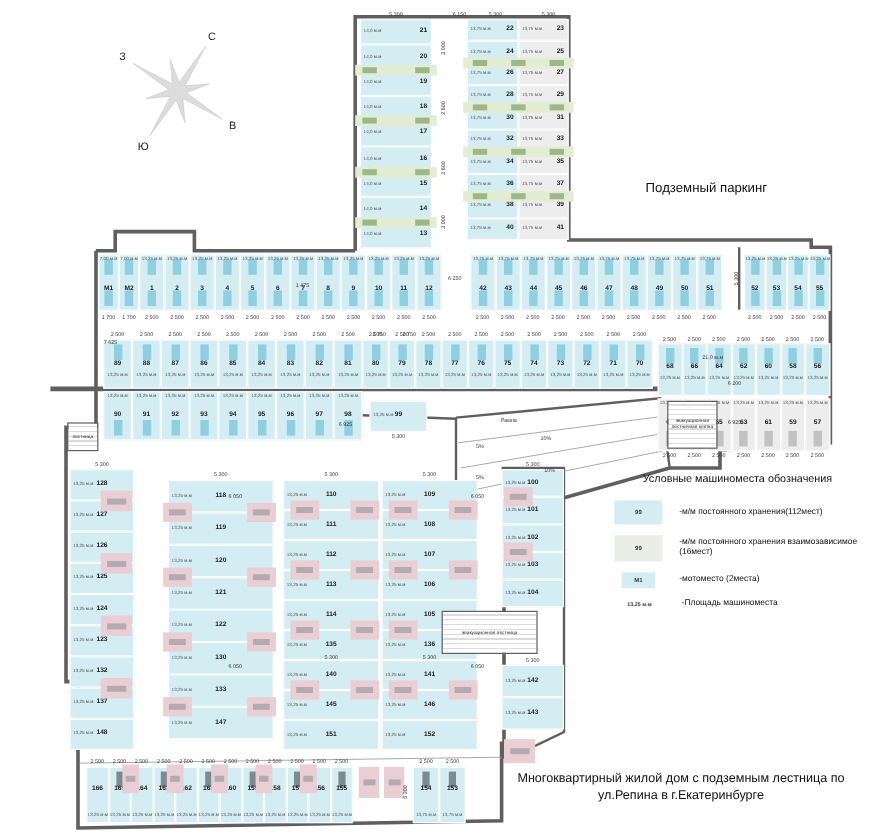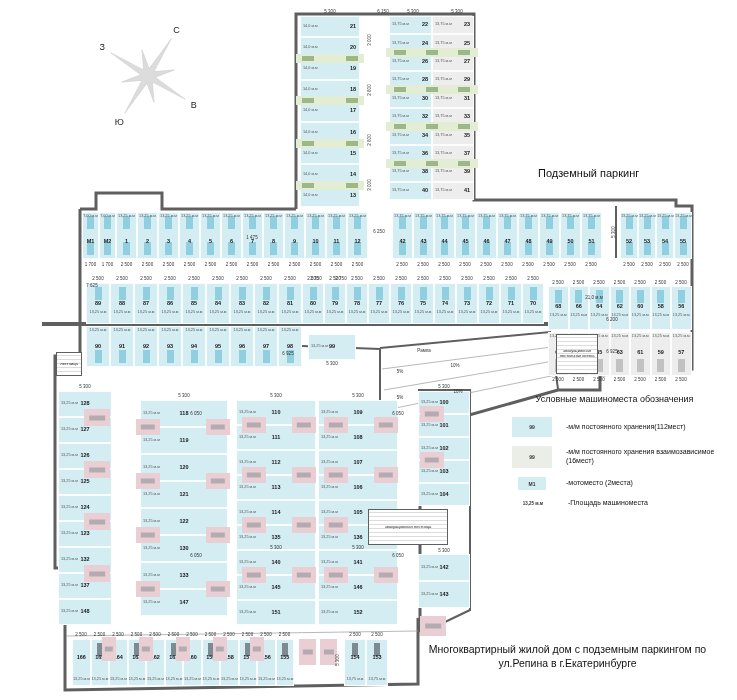--- a/index.html
+++ b/index.html
@@ -27,21 +27,21 @@
   .grow{position:absolute;background:#e2edd4;}
   .gcar{position:absolute;top:2px;width:12px;height:5px;background:#9cb789;margin-left:-6px;}
   .pink{position:absolute;background:#e9ced4;}
   .pcar{position:absolute;left:50%;top:50%;width:60%;height:5px;background:#b4abb1;transform:translate(-50%,-50%);}
   .dim{position:absolute;font-size:4.5px;color:#333;white-space:nowrap;transform:translateX(-50%);line-height:1;}
   .dim.rot{transform:translate(-50%,-50%) rotate(-90deg);}
   .stair{position:absolute;border:1.5px solid #5f5f5f;box-sizing:border-box;
          background:repeating-linear-gradient(0deg,#fff,#fff 3px,#dcdcdc 3px,#dcdcdc 4px);
          display:flex;align-items:center;justify-content:center;text-align:center;
          font-size:4px;color:#222;line-height:1.15;}
-  .plan-label{position:absolute;left:538px;top:167px;font-size:11px;color:#111;}
+  .plan-label{position:absolute;left:538px;top:151px;font-size:11px;color:#111;}
   .legend{position:absolute;left:512px;top:394px;width:205px;}
   .lg-title{font-size:9px;color:#111;text-align:center;margin-bottom:13px;}
   .lg-row{display:flex;align-items:center;margin-bottom:9px;}
   .sw{display:flex;align-items:center;justify-content:center;font-size:5px;font-weight:bold;color:#333;flex:none;}
   .sw1{width:40px;height:20px;background:#d3edf3;}
   .sw2{width:40px;height:22px;background:#ebeee7;}
   .sw3{width:28px;height:13px;background:#d3edf3;margin-left:6px;margin-right:6px;}
   .sw4{width:42px;font-size:4.5px;background:none;}
   .lg-lab{font-size:7px;color:#111;margin-left:14px;line-height:1.25;}
   .project-title{position:absolute;left:420px;top:643px;width:295px;text-align:center;
@@ -1106,14 +1106,14 @@
     <div class="lg-row">
       <div class="sw sw3">М1</div>
       <div class="lg-lab">-мотоместо (2места)</div>
     </div>
     <div class="lg-row">
       <div class="sw sw4">13,25 м.м</div>
       <div class="lg-lab">-Площадь машиноместа</div>
     </div>
   </div>
 
-  <div class="project-title">Многоквартирный жилой дом с подземным паркингом по ул.Репина в г.Екатеринбурге</div>
+  <div class="project-title">Многоквартирный жилой дом с подземным лестница по ул.Репина в г.Екатеринбурге</div>
 </div>
 
 </body></html>

